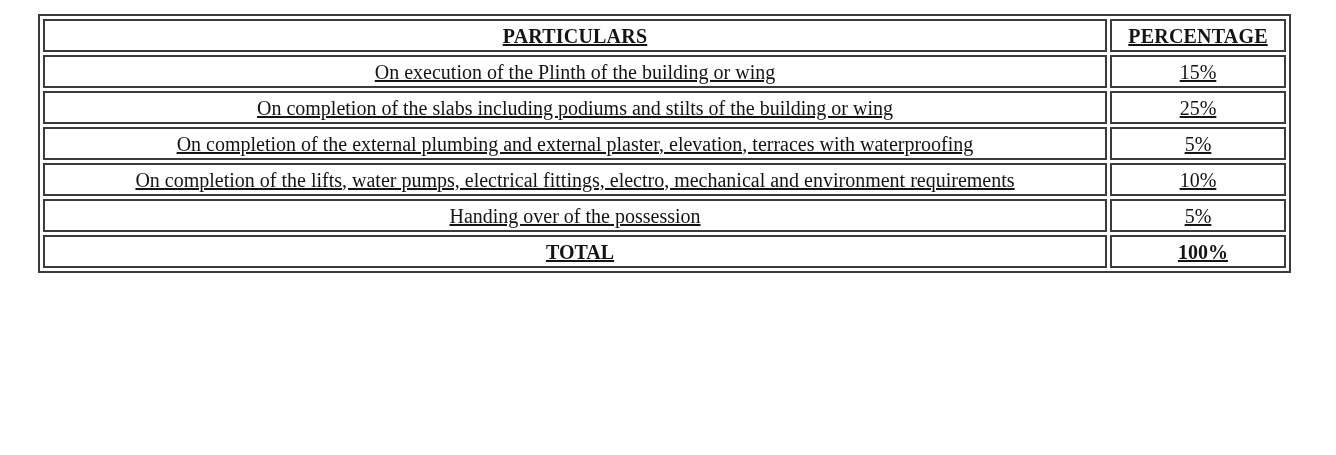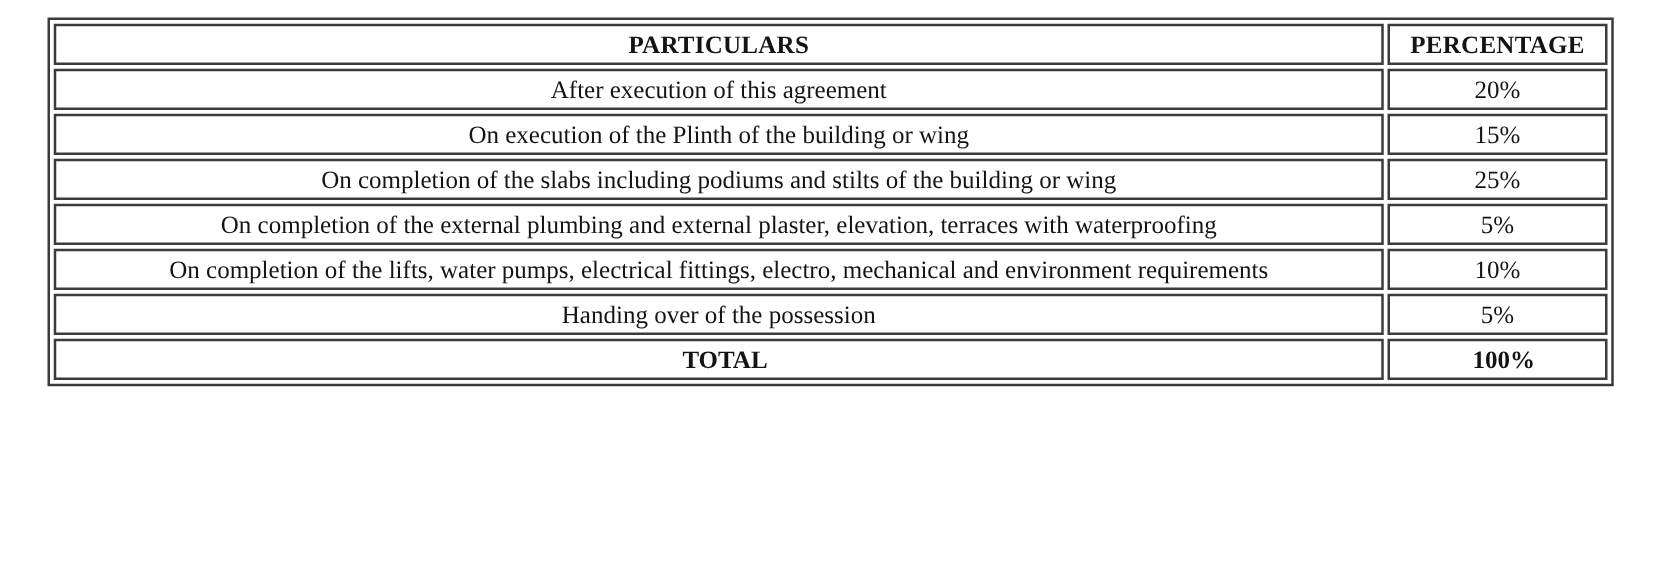--- a/index.html
+++ b/index.html
@@ -29,20 +29,21 @@
     border: 2px solid #3b3b3b;
     background: #ffffff;
     text-align: center;
     vertical-align: middle;
     font-size: 20px;
     line-height: 1.1;
     height: 29px;
     padding: 0 6px;
     overflow: hidden;
     white-space: nowrap;
+    text-decoration: underline;
   }
   table.schedule th {
     font-weight: bold;
     letter-spacing: 0.2px;
   }
   col.particulars-col { width: auto; }
   col.percentage-col { width: 176px; }
   tr.total-row td {
     font-weight: bold;
     padding-left: 16px;
@@ -58,24 +59,20 @@
       <col class="percentage-col">
     </colgroup>
     <thead>
       <tr>
         <th>PARTICULARS</th>
         <th>PERCENTAGE</th>
       </tr>
     </thead>
     <tbody>
       <tr>
-        <td>After execution of this agreement</td>
-        <td>20%</td>
-      </tr>
-      <tr>
         <td>On execution of the Plinth of the building or wing</td>
         <td>15%</td>
       </tr>
       <tr>
         <td>On completion of the slabs including podiums and stilts of the building or wing</td>
         <td>25%</td>
       </tr>
       <tr>
         <td>On completion of the external plumbing and external plaster, elevation, terraces with waterproofing</td>
         <td>5%</td>

